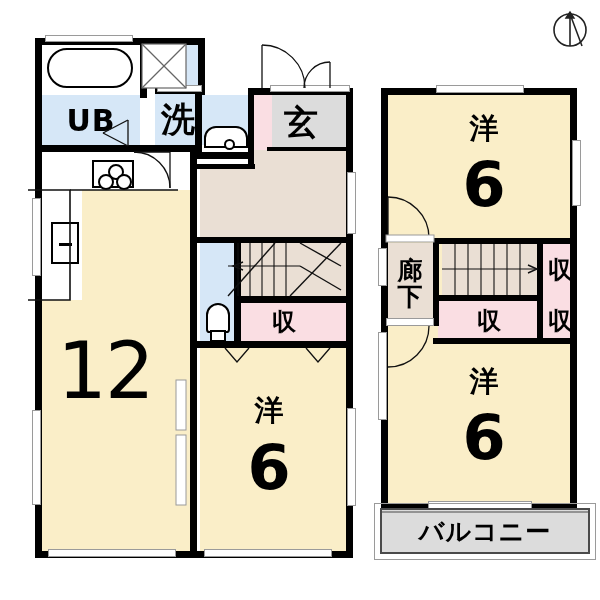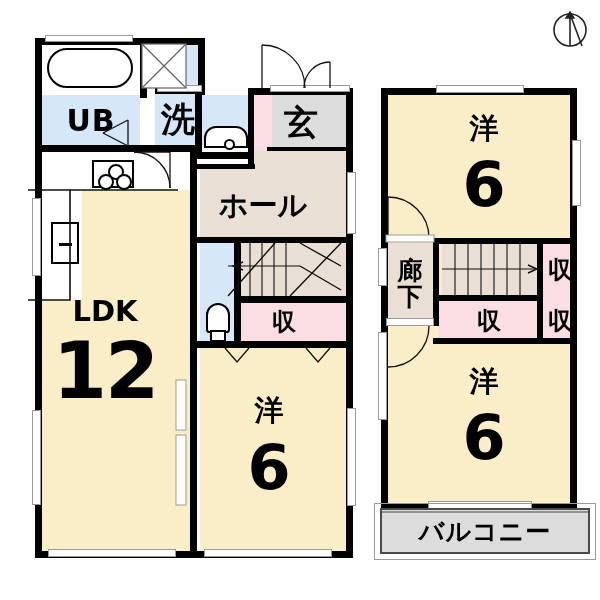--- a/index.html
+++ b/index.html
@@ -24,21 +24,21 @@
   .thinline{background:#000000;}
 
   
   .win-h{background:#ffffff;border:1px solid #9a9a9a;}
   .win-v{background:#ffffff;border:1px solid #9a9a9a;}
 
   
   .lbl{position:absolute;color:#000;font-weight:700;line-height:1;white-space:nowrap;
        display:flex;align-items:center;justify-content:center;}
   .lbl-jp{font-family:"DejaVu Sans","Liberation Sans",sans-serif;}
-  .big-num{font-size:78px;font-weight:700;letter-spacing:-2px;}
+  .big-num{font-size:78px;font-weight:400;letter-spacing:-2px;}
   .mid-num{font-size:62px;font-weight:700;}
   .t-ldk{font-size:29px;font-weight:700;letter-spacing:0px;}
   .t-jp-lg{font-size:34px;font-weight:700;}
   .t-jp-md{font-size:29px;font-weight:700;}
   .t-jp-sm{font-size:24px;font-weight:700;}
   .t-ub{font-size:30px;font-weight:700;letter-spacing:1px;}
   .t-balcony{font-size:25px;font-weight:700;letter-spacing:1px;}
   .t-corr{font-size:25px;font-weight:700;line-height:1.05;flex-direction:column;}
 
   
@@ -130,22 +130,20 @@
     <div class="fx vanity" style="left:192px;top:126px;width:44px;height:22px;">
       <div class="vanity-hole" style="left:18px;top:11px;width:7px;height:7px;"></div>
     </div>
 
     <div class="fx toilet-bowl" style="left:194px;top:303px;width:24px;height:30px;"></div>
     <div class="fx toilet-tank" style="left:198px;top:330px;width:16px;height:12px;"></div>
 
     <div class="lbl t-ub" style="left:40px;top:103px;width:78px;height:36px;">UB</div>
     <div class="lbl t-jp-lg lbl-jp" style="left:143px;top:100px;width:46px;height:38px;">洗</div>
     <div class="lbl t-jp-lg lbl-jp" style="left:262px;top:101px;width:54px;height:42px;">玄</div>
-    <div class="lbl t-jp-md lbl-jp" style="left:196px;top:188px;width:110px;height:34px;">ホール</div>
-    <div class="lbl t-ldk" style="left:48px;top:295px;width:90px;height:32px;">LDK</div>
     <div class="lbl big-num" style="left:38px;top:330px;width:110px;height:82px;">12</div>
     <div class="lbl t-jp-sm lbl-jp" style="left:248px;top:305px;width:48px;height:34px;">収</div>
     <div class="lbl t-jp-md lbl-jp" style="left:228px;top:393px;width:58px;height:34px;">洋</div>
     <div class="lbl mid-num" style="left:228px;top:435px;width:58px;height:66px;">6</div>
   </div>
 
   <div class="abs" style="left:0;top:0;width:600px;height:600px;">
 
     <div class="abs f-tatami" style="left:388px;top:93px;width:189px;height:150px;"></div>
     <div class="abs f-tatami" style="left:388px;top:243px;width:189px;height:262px;"></div>

